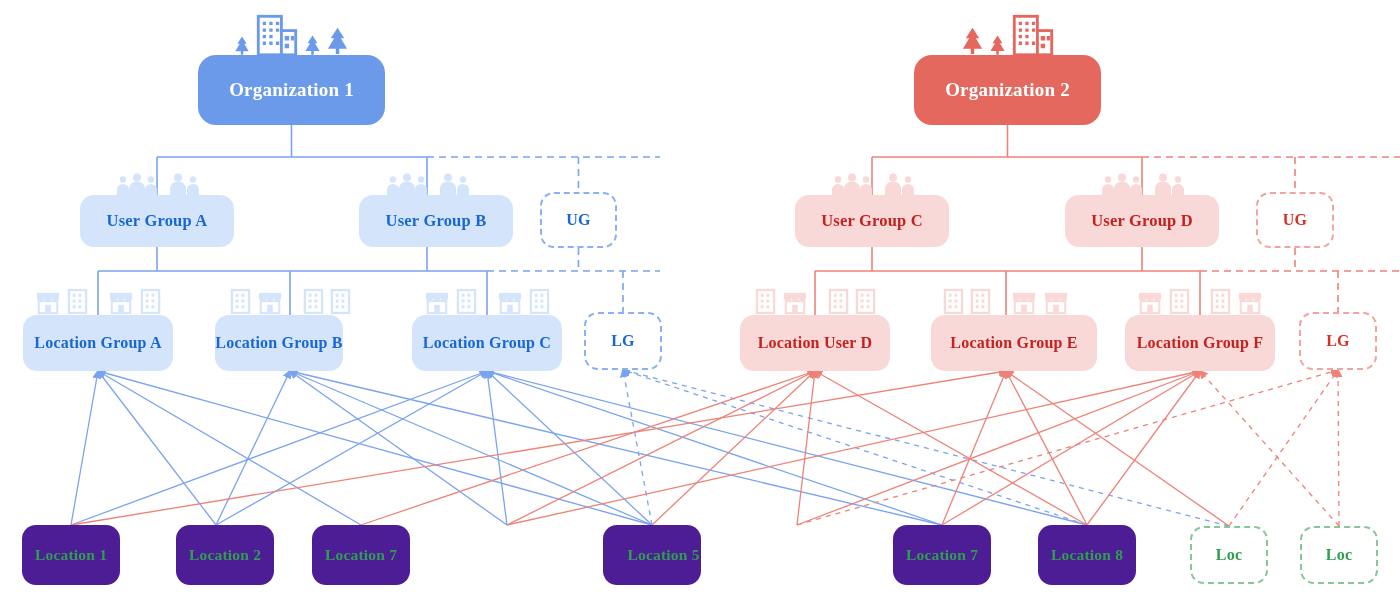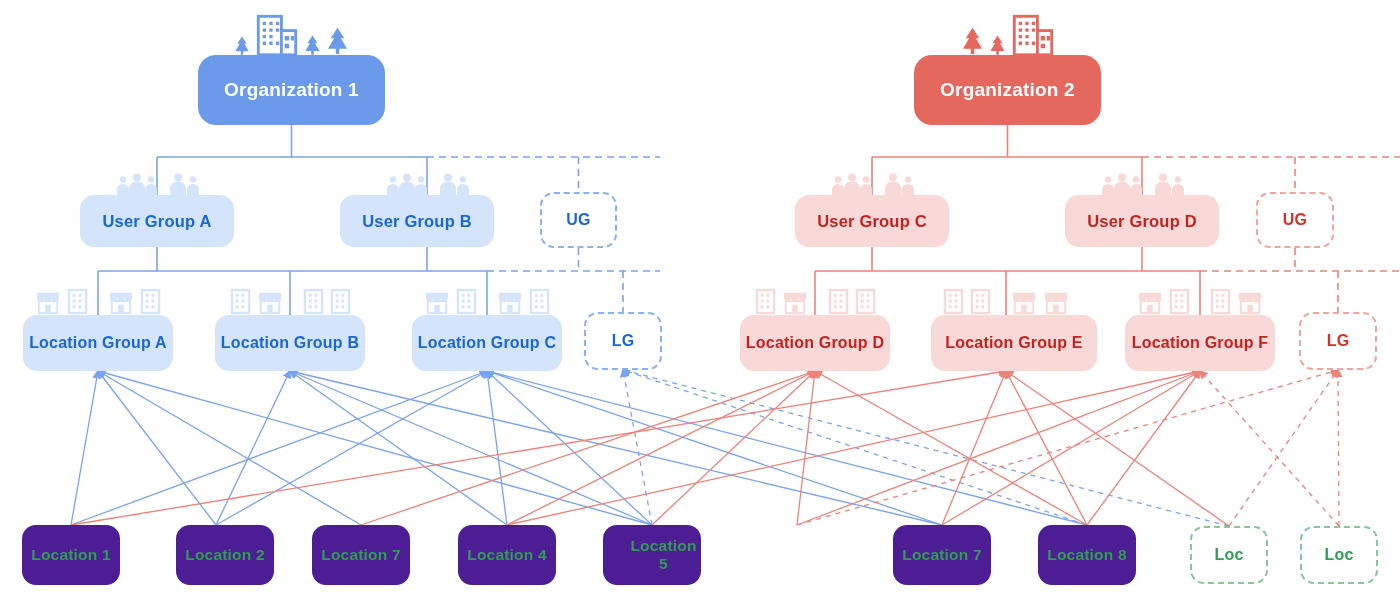--- a/index.html
+++ b/index.html
@@ -1,17 +1,17 @@
 <!DOCTYPE html>
 <html><head>
 <meta charset="utf-8">
 <style>
   html,body{margin:0;padding:0;background:#ffffff;}
   #canvas{position:relative;width:1400px;height:610px;overflow:hidden;
-          font-family:Liberation Sans, sans-serif;font-weight:bold;}
+          font-family:Liberation Serif, serif;font-weight:bold;}
   #edges-svg{position:absolute;left:0;top:0;z-index:1;}
   .node{position:absolute;z-index:3;display:flex;align-items:center;justify-content:center;
         box-sizing:border-box;text-align:center;letter-spacing:.2px;}
   .org{width:187px;height:70px;border-radius:18px;color:#fff;font-size:19px;}
   .org-blue{background:#6c9aeb;}
   .org-red{background:#e5685e;}
   .grp{height:52px;border-radius:14px;font-size:16.5px;}
   .lgrp{height:56px;border-radius:14px;font-size:16px;}
   .blue-box{background:#d4e4fb;color:#1967d2;}
   .red-box{background:#f9d9d7;color:#c5221f;}
@@ -21,25 +21,25 @@
   .ph-red{border:2px dashed #f2a59c;color:#d93025;}
   .ph-green{border:2px dashed #86c79a;color:#2f9e50;}
   .icons{position:absolute;z-index:2;display:flex;align-items:flex-end;justify-content:center;}
   .c-lblue{color:#d4e4fb;}
   .c-lred{color:#f9d9d7;}
   .c-oblue{color:#6c9aeb;}
   .c-ored{color:#e5685e;}
   .icons svg{display:block;}
   
   .n-org1{left:198px;top:55px;} .n-org2{left:914px;top:55px;}
-  .n-ugA{left:80px;top:195px;width:154px;} .n-ugB{left:340px;top:195px;width:154px;}
+  .n-ugA{left:80px;top:195px;width:154px;} .n-ugB{left:359px;top:195px;width:154px;}
   .n-ugC{left:795px;top:195px;width:154px;} .n-ugD{left:1065px;top:195px;width:154px;}
   .n-ugX1{left:540px;top:192px;width:77px;height:56px;}
   .n-ugX2{left:1256px;top:192px;width:78px;height:56px;}
-  .n-lgA{left:23px;top:315px;width:150px;} .n-lgB{left:215px;top:315px;width:150px;}
+  .n-lgA{left:23px;top:315px;width:150px;} .n-lgB{left:215px;top:315px;width:128px;}
   .n-lgC{left:412px;top:315px;width:150px;} .n-lgD{left:740px;top:315px;width:150px;}
   .n-lgE{left:931px;top:315px;width:166px;} .n-lgF{left:1125px;top:315px;width:150px;}
   .n-lgX1{left:584px;top:312px;width:78px;height:58px;}
   .n-lgX2{left:1299px;top:312px;width:78px;height:58px;}
   .n-l1{left:22px;top:525px;} .n-l2{left:176px;top:525px;} .n-l3{left:312px;top:525px;}
   .n-l4{left:458px;top:525px;} .n-l5{left:603px;top:525px;padding-left:23px;} .n-l6{left:748px;top:525px;}
   .n-l7{left:893px;top:525px;} .n-l8{left:1038px;top:525px;}
   .n-loc1{left:1190px;top:526px;width:78px;height:58px;}
   .n-loc2{left:1300px;top:526px;width:78px;height:58px;}
   .ic-org1{left:198px;top:11px;width:187px;height:46px;gap:5px;}
@@ -333,28 +333,27 @@
   <div class="node grp blue-box n-ugB">User Group B</div>
   <div class="node ph ph-blue n-ugX1">UG</div>
   <div class="node grp red-box n-ugC">User Group C</div>
   <div class="node grp red-box n-ugD">User Group D</div>
   <div class="node ph ph-red n-ugX2">UG</div>
 
   <div class="node lgrp blue-box n-lgA">Location Group A</div>
   <div class="node lgrp blue-box n-lgB">Location Group B</div>
   <div class="node lgrp blue-box n-lgC">Location Group C</div>
   <div class="node ph ph-blue n-lgX1">LG</div>
-  <div class="node lgrp red-box n-lgD">Location Group D</div>
+  <div class="node lgrp red-box n-lgD">Location User D</div>
   <div class="node lgrp red-box n-lgE">Location Group E</div>
   <div class="node lgrp red-box n-lgF">Location Group F</div>
   <div class="node ph ph-red n-lgX2">LG</div>
 
   <div class="node loc n-l1">Location 1</div>
   <div class="node loc n-l2">Location 2</div>
   <div class="node loc n-l3">Location 7</div>
-  <div class="node loc n-l4">Location 4</div>
   <div class="node loc n-l5">Location 5</div>
   <div class="node loc n-l7">Location 7</div>
   <div class="node loc n-l8">Location 8</div>
   <div class="node ph ph-green n-loc1">Loc</div>
   <div class="node ph ph-green n-loc2">Loc</div>
 
 </div>
 
 </body></html>

